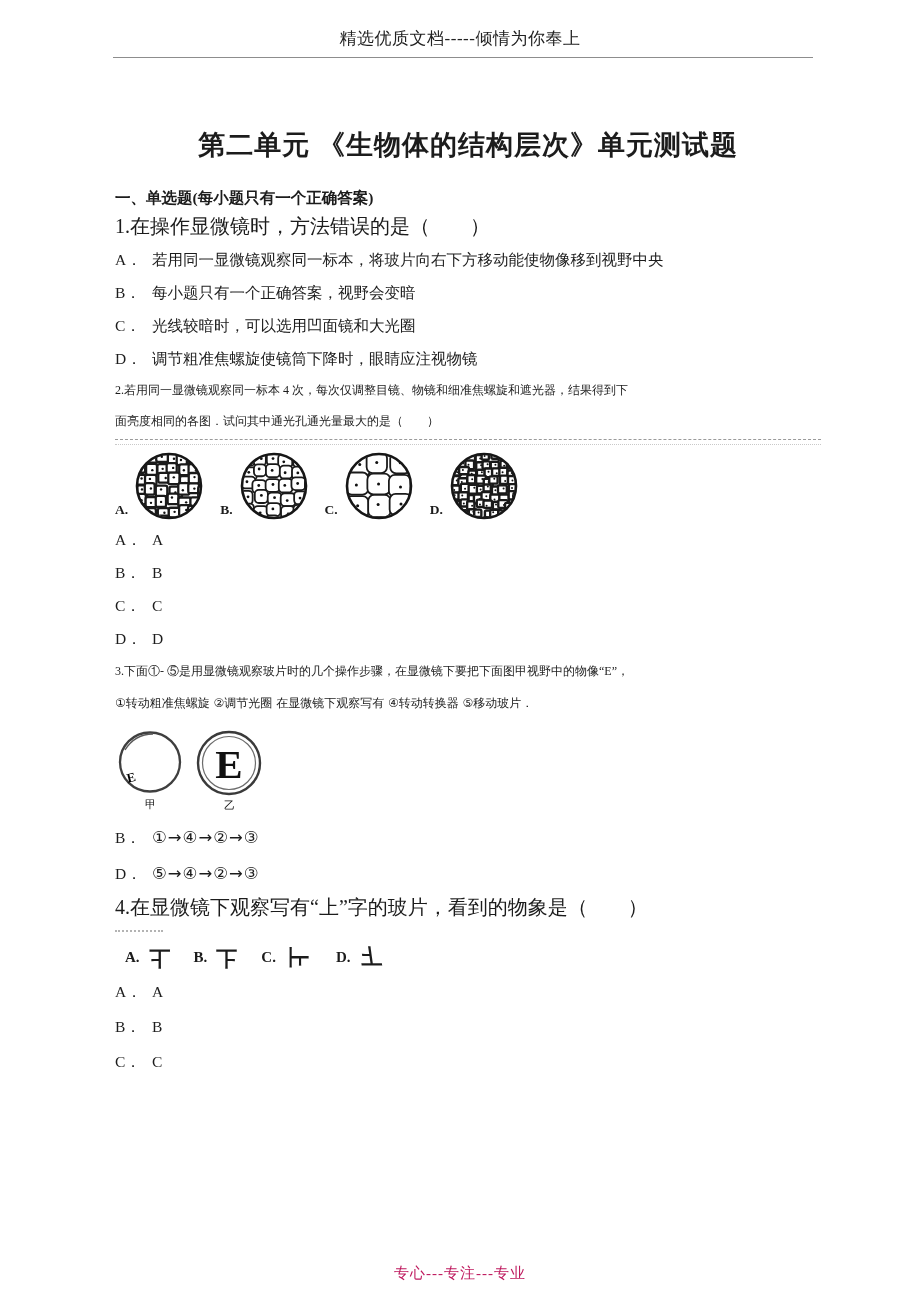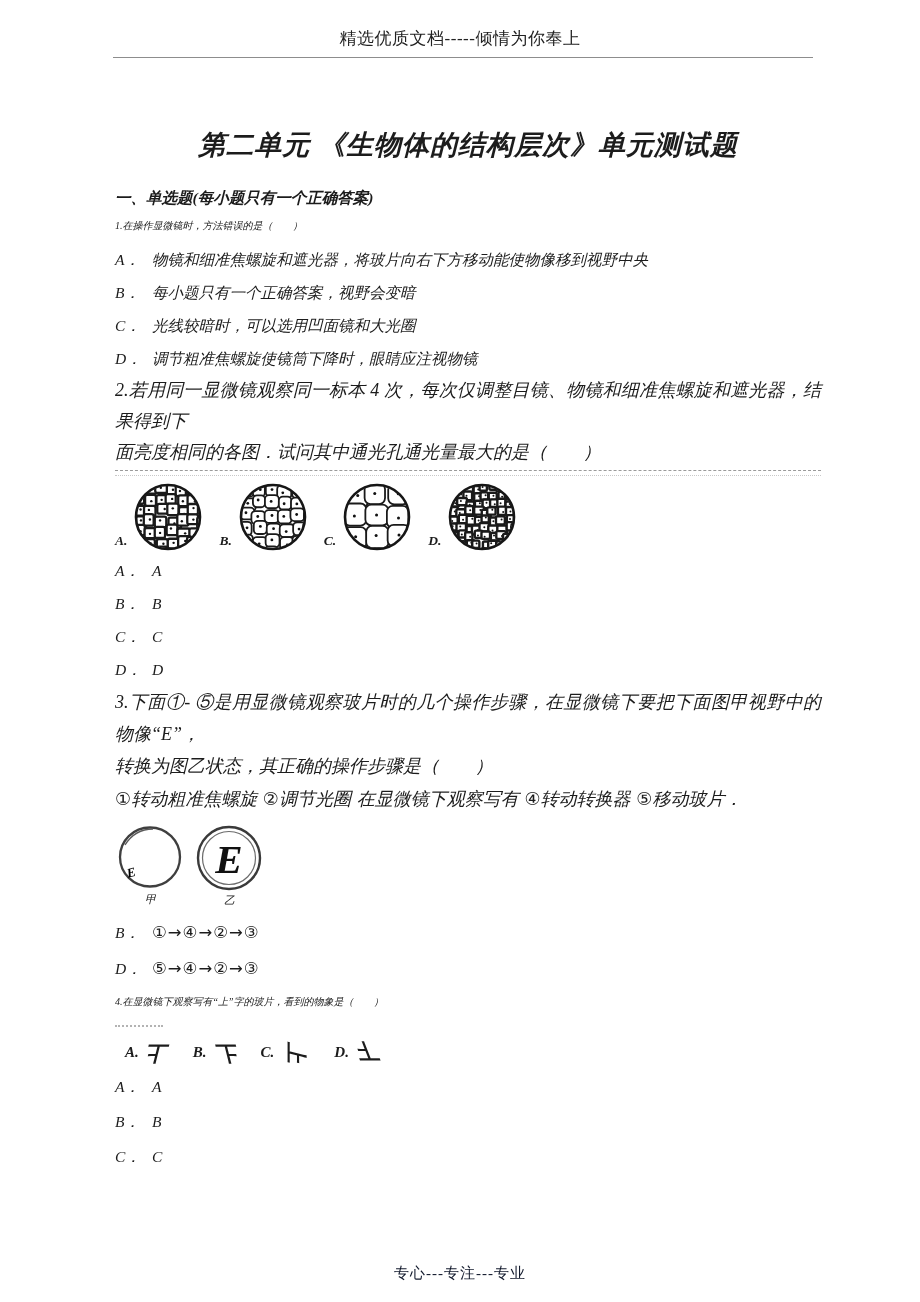--- a/index.html
+++ b/index.html
@@ -11,28 +11,28 @@
   }
   .page { position:absolute; inset:0;padding-left:44px; }
   .page-header {
     position:absolute; top:27px; left:0; width:920px; text-align:center;
     font-size:17px; color:#222; letter-spacing:0.5px;
   }
   .header-rule {
     position:absolute; top:57px; left:113px; width:700px; height:0;
     border-top:1.5px solid #8d8d8d;
   }
-  .content { position:absolute; top:128px; left:115px; width:706px;font-style:italic; }
+  .content { position:absolute; top:128px; left:115px; width:706px; }
   .doc-title {
     text-align:center; font-size:27px; font-weight:bold; letter-spacing:1px;
     line-height:34px; margin:0;
   }
   .section-heading { margin-top:24px; font-size:15.5px; font-weight:bold; line-height:23px; }
-  .row  { font-size:10px; line-height:34px; margin:0; }
-  .prow { font-size:18px; line-height:31px; margin:0; text-align:justify; }
+  .row  { font-size:20px; line-height:34px; margin:0; }
+  .prow { font-size:12px; line-height:31px; margin:0; text-align:justify; }
   .opt-row { font-size:15.5px; line-height:33px; margin:0; }
   .opt-label { display:inline-block; width:37px; }
   .seq { font-family:"DejaVu Sans",sans-serif; font-size:16.5px; letter-spacing:1px; }
   .circnum { font-family:"DejaVu Sans",sans-serif; }
 
   
   .fig2 { margin:2px 0 2px; }
   .scan-edge { border-top:1px dashed #9a9a9a; margin-bottom:4px; width:706px; }
   .scan-edge2 { border-top:1px dotted #c9c9c9; margin-bottom:6px; width:706px; }
   .fig2-row { display:flex; align-items:flex-end; }
@@ -53,40 +53,40 @@
     display:inline-block; font-size:21px; font-weight:bold; line-height:1;
     transform-origin:50% 50%; margin-right:24px;
   }
   .rot180 { transform:rotate(180deg); }
   .flipv  { transform:scaleY(-1); }
   .rot90  { transform:rotate(90deg) translateY(-2px); margin-right:30px; }
   .mirror { transform:scaleX(-1) skewX(-8deg); }
 
   .page-footer {
     position:absolute; top:1264px; left:0; width:920px; text-align:center;
-    font-size:15px; color:#0f172a; letter-spacing:1px;
+    font-size:15px; color:#be185d; letter-spacing:1px;
   }
 </style>
 </head>
 <body>
 
 <div class="page">
 
   <div class="page-header">精选优质文档-----倾情为你奉上</div>
   <div class="header-rule"></div>
 
   <div class="content">
 
     <h1 class="doc-title">第二单元 《生物体的结构层次》单元测试题</h1>
 
     <div class="section-heading">一、单选题(每小题只有一个正确答案)</div>
 
     <p class="row">1.在操作显微镜时，方法错误的是（　　）</p>
     <div class="opt-row">
-      <span class="opt-label">A．</span><span>物镜和细准焦螺旋和遮光器，将玻片向右下方移动能使物像移到视野中央</span>
+      <span class="opt-label">A．</span><span>若用同一显微镜观察同一标本，将玻片向右下方移动能使物像移到视野中央</span>
     </div>
     <div class="opt-row">
       <span class="opt-label">B．</span><span>每小题只有一个正确答案，视野会变暗</span>
     </div>
     <div class="opt-row">
       <span class="opt-label">C．</span><span>光线较暗时，可以选用凹面镜和大光圈</span>
     </div>
     <div class="opt-row">
       <span class="opt-label">D．</span><span>调节粗准焦螺旋使镜筒下降时，眼睛应注视物镜</span>
     </div>
@@ -508,21 +508,20 @@
       <span class="opt-label">B．</span><span>B</span>
     </div>
     <div class="opt-row">
       <span class="opt-label">C．</span><span>C</span>
     </div>
     <div class="opt-row">
       <span class="opt-label">D．</span><span>D</span>
     </div>
 
     <p class="prow" style="line-height:32px">3.下面①- ⑤是用显微镜观察玻片时的几个操作步骤，在显微镜下要把下面图甲视野中的物像“E”，</p>
-    <p class="prow" style="line-height:32px">转换为图乙状态，其正确的操作步骤是（　　）</p>
     <p class="prow circnum" style="line-height:33px">①转动粗准焦螺旋 ②调节光圈 在显微镜下观察写有 ④转动转换器 ⑤移动玻片．</p>
 
     <div class="fig3">
       <svg width="72" height="88">
         <ellipse cx="35" cy="34" rx="30" ry="29.5" fill="none" stroke="#3f3f3f" stroke-width="2.3"></ellipse>
         <path d="M10,22 Q20,6 38,6" fill="none" stroke="#5a5a5a" stroke-width="1.4"></path>
         <text x="12" y="54" font-size="13" font-weight="bold" font-family="serif" transform="rotate(-14 16 50)">E</text>
         <text x="30" y="80" font-size="11" font-family="serif" fill="#111">甲</text>
       </svg>
       <svg width="78" height="88" style="margin-left:4px">

